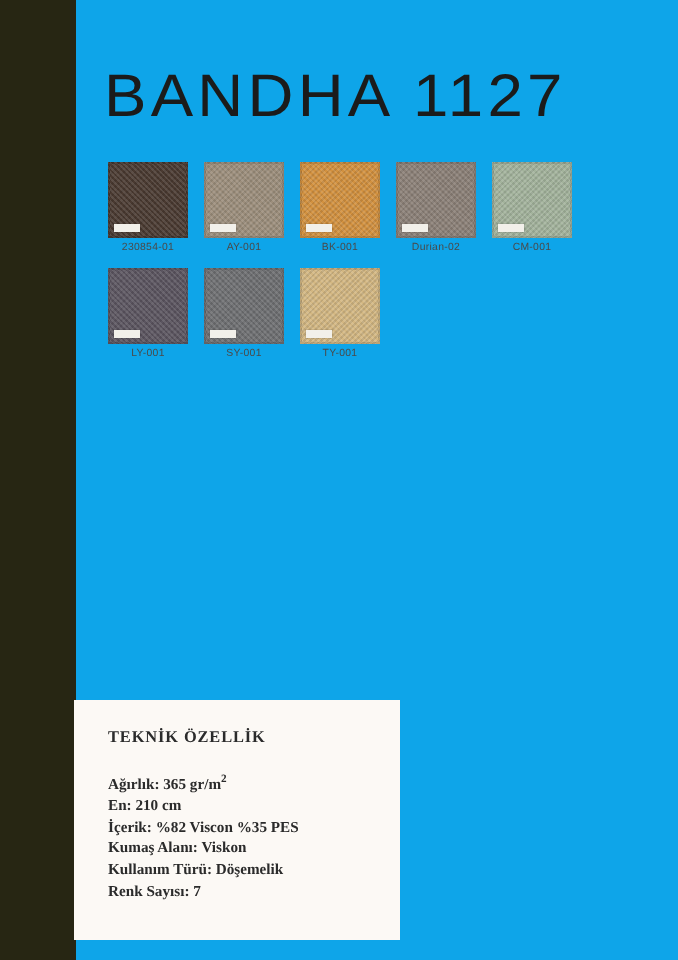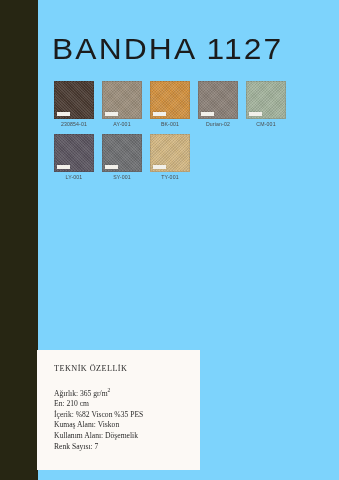--- a/index.html
+++ b/index.html
@@ -10,21 +10,21 @@
     width: 339px;
     height: 480px;
     background: #ffffff;
     font-family: "Liberation Serif", serif;
     overflow: hidden;
     position: relative;
   }
   #page {
     position: absolute;
     inset: 0;
-    background: #7dd3fc;
+    background: #0ea5e9;
   }
   
   #left-band {
     position: absolute;
     left: 0;
     top: 0;
     width: 38px;
     height: 480px;
     background: #272613;
   }
@@ -94,20 +94,21 @@
     white-space: nowrap;
   }
   
   #spec-panel {
     position: absolute;
     left: 37px;
     top: 350px;
     width: 163px;
     height: 120px;
     background: #fcf9f5;
+    font-weight: bold;
   }
   #spec-heading {
     position: absolute;
     left: 17px;
     top: 13px;
     font-size: 8.2px;
     line-height: 11px;
     letter-spacing: 0.45px;
     color: #2b2b2b;
     white-space: nowrap;
@@ -192,18 +193,18 @@
       </div>
     </div>
 
   <div id="spec-panel">
     <div id="spec-heading">TEKNİK ÖZELLİK</div>
     <ul id="spec-list">
         <li>Ağırlık: 365 gr/m<sup>2</sup></li>
         <li>En: 210 cm</li>
         <li>İçerik: %82 Viscon %35 PES</li>
         <li>Kumaş Alanı: Viskon</li>
-        <li>Kullanım Alanı: Döşemelik</li>
+        <li>Kullanım Türü: Döşemelik</li>
         <li>Renk Sayısı: 7</li>
       </ul>
   </div>
 
 </div>
 
 </body></html>

